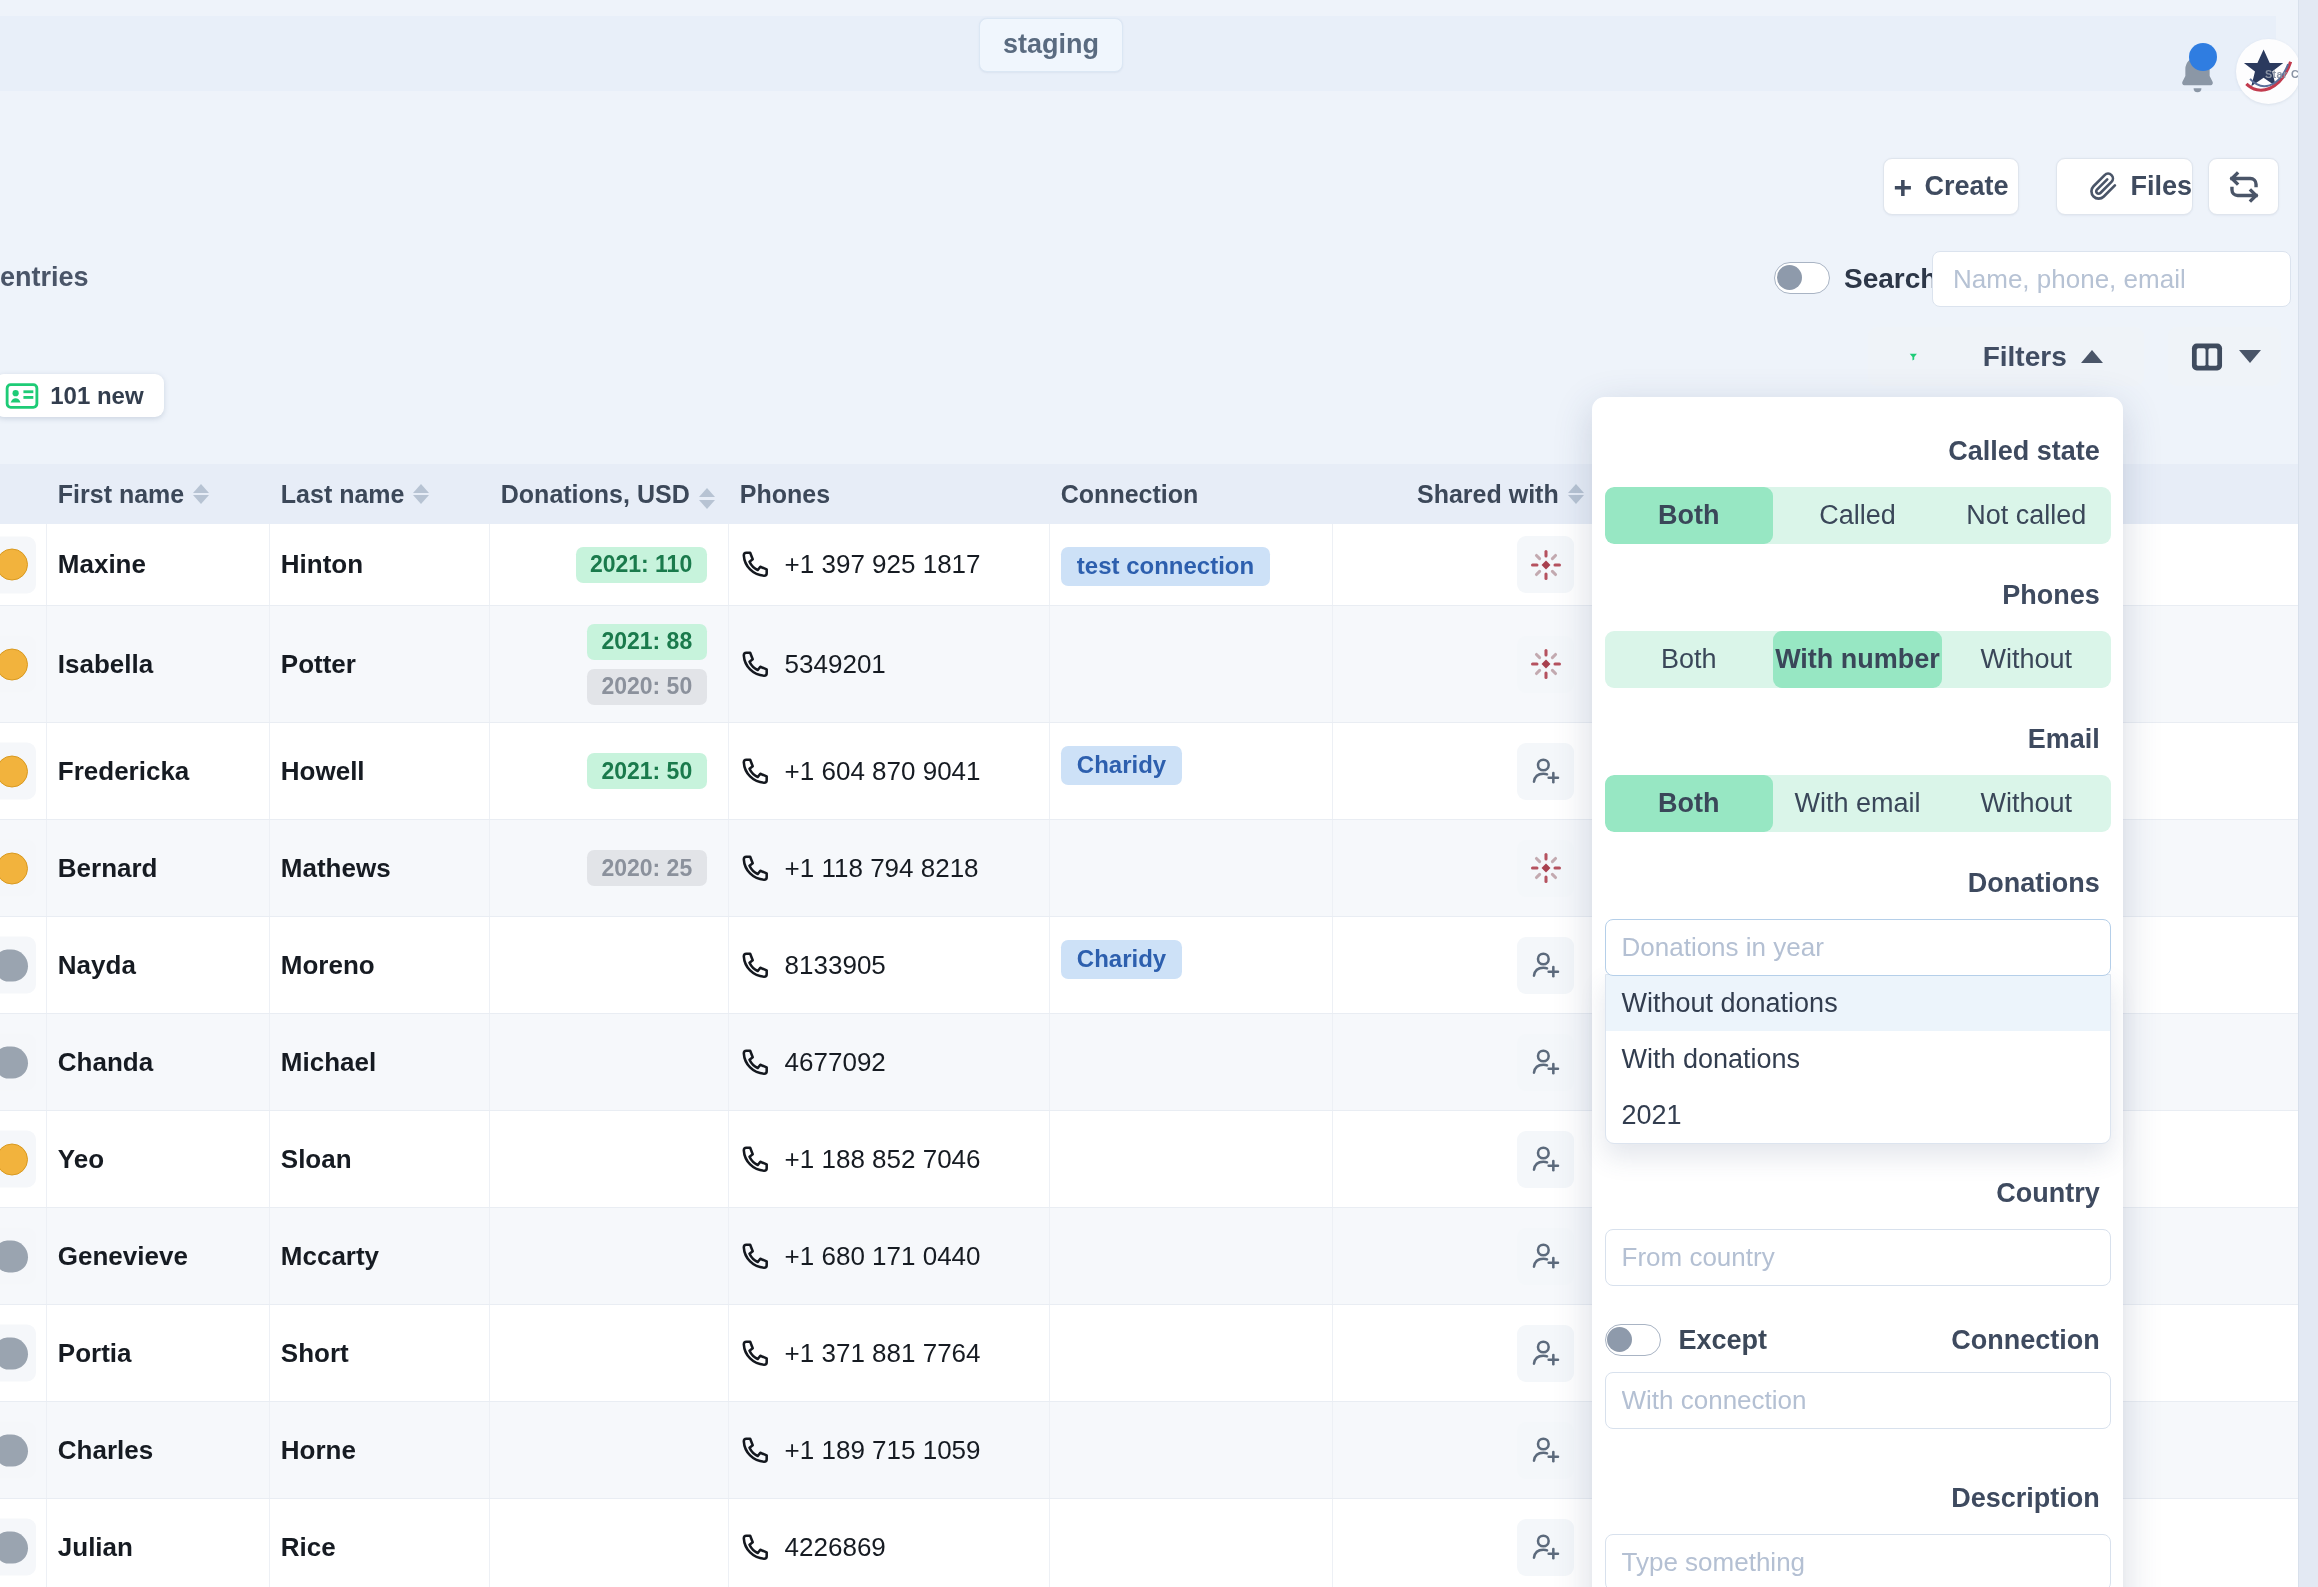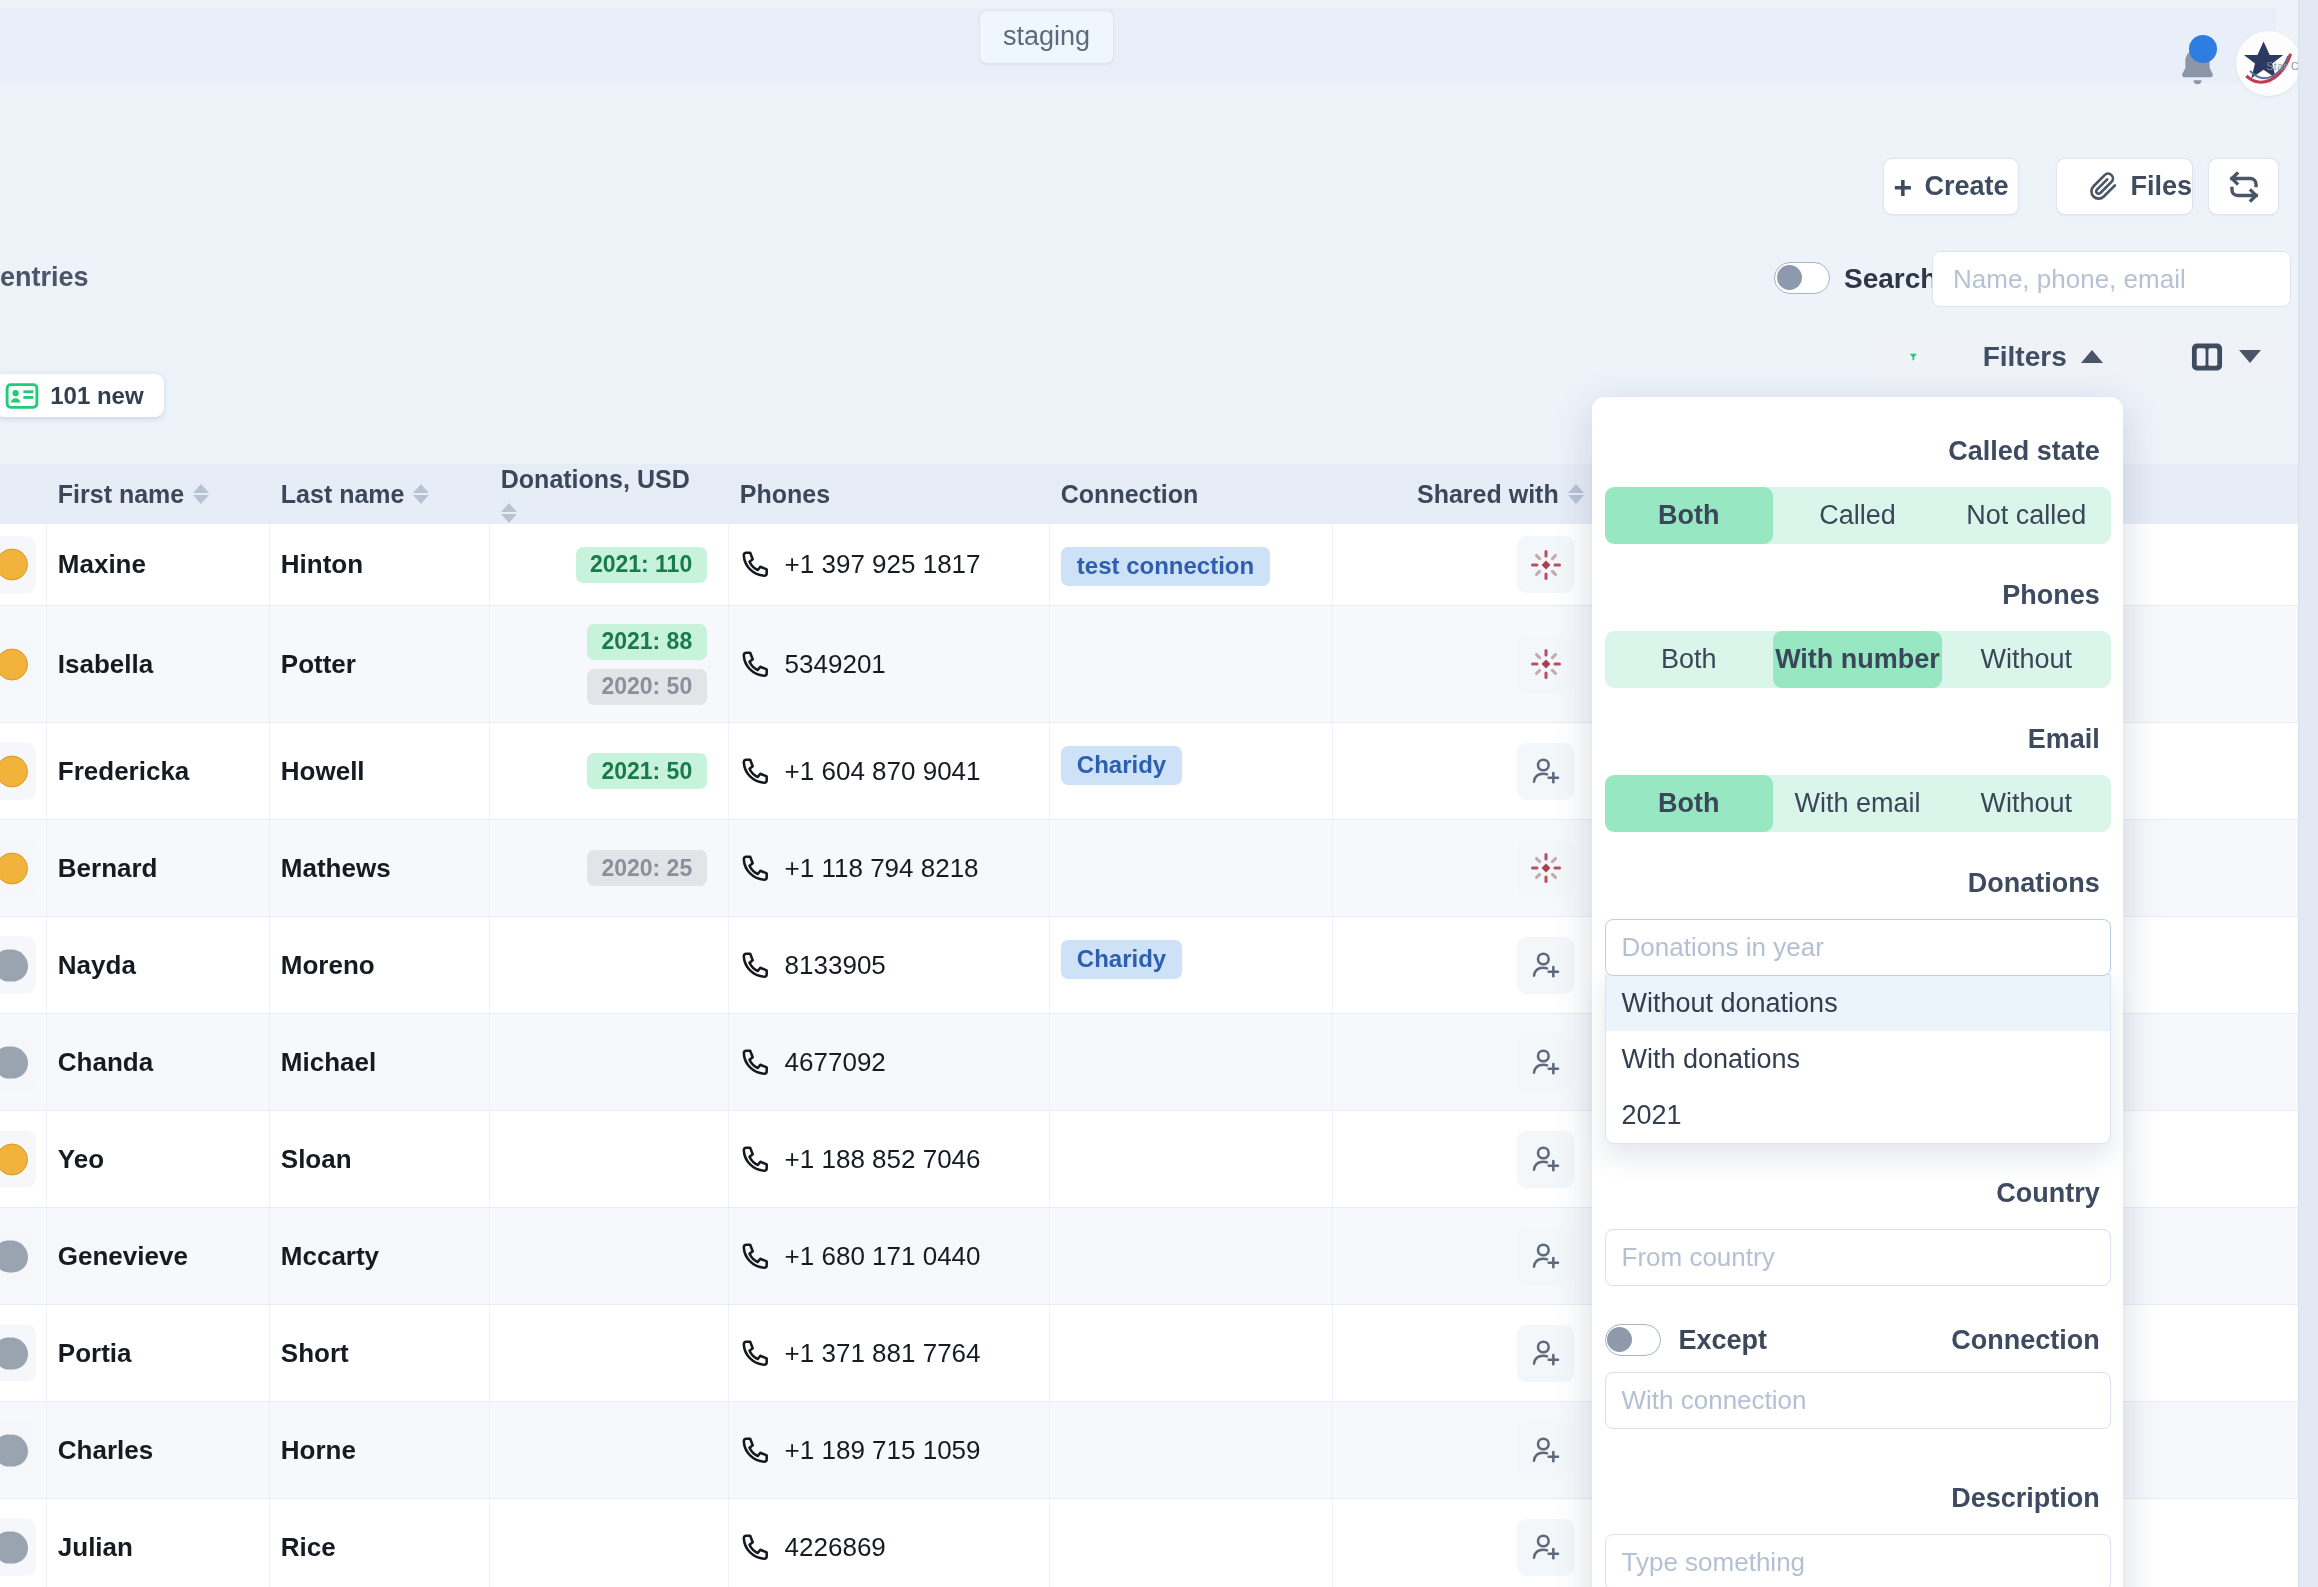--- a/index.html
+++ b/index.html
@@ -1,20 +1,20 @@
 <!DOCTYPE html>
 <html style="font-size:14.3px"><head>
 <meta charset="utf-8">
 <style>
   html,body{margin:0;padding:0;}
   body{font-family:"Liberation Sans", sans-serif; background:#edf2f9;}
   .app{position:relative;width:2319px;height:1588px;overflow:hidden;background:#eef3fa;}
 
   
-  .topbar{position:absolute;left:0;top:8px;width:2276px;height:75px;background:#e8eff9;}
+  .topbar{position:absolute;left:0;top:16px;width:2276px;height:75px;background:#e8eff9;font-weight:bold;}
   .staging-badge{position:absolute;left:979px;top:1.8px;height:52px;padding:0 23px;
     background:#f0f6fd;border:0.9px solid #dbe7f4;border-radius:8px;display:flex;align-items:center;
     font-size:27px;color:#5a6b80;box-shadow:0 0.9px 1.8px rgba(120,140,170,.12);}
   .bell-wrap{position:absolute;left:2174px;top:36px;width:47px;height:47px;}
   .bell-dot{position:absolute;left:15.2px;top:-9px;width:28px;height:28px;border-radius:50%;background:#2f7de1;}
   .logo-circle{position:absolute;left:2236px;top:23px;width:65px;height:65px;border-radius:50%;
     background:#fdfdfe;display:flex;align-items:center;justify-content:center;overflow:hidden;box-shadow:0 0.9px 2.7px rgba(100,120,150,.15);}
   .logo-text{position:absolute;right:1.8px;top:29px;font-size:10.8px;color:#8a94a5;letter-spacing:0.4px;}
 
   
@@ -186,21 +186,21 @@
             <i class="down"></i>
           </span>
       </div>
       <div class="th c-last">
         <span>Last name</span>
         <span class="sort-icon">
             <i class="up"></i>
             <i class="down"></i>
           </span>
       </div>
-      <div class="th c-don" style="flex-direction:column;align-items:flex-start;justify-content:flex-start;padding-right:0;">
+      <div class="th c-don" style="flex-direction:row;align-items:flex-end;justify-content:flex-start;padding-right:0;">
         <span>Donations, USD</span>
         <span class="sort-icon">
             <i class="up"></i>
             <i class="down"></i>
           </span>
       </div>
       <div class="th c-phone">
         <span>Phones</span>
       </div>
       <div class="th c-conn" style="align-items:center;padding-top:0;">

